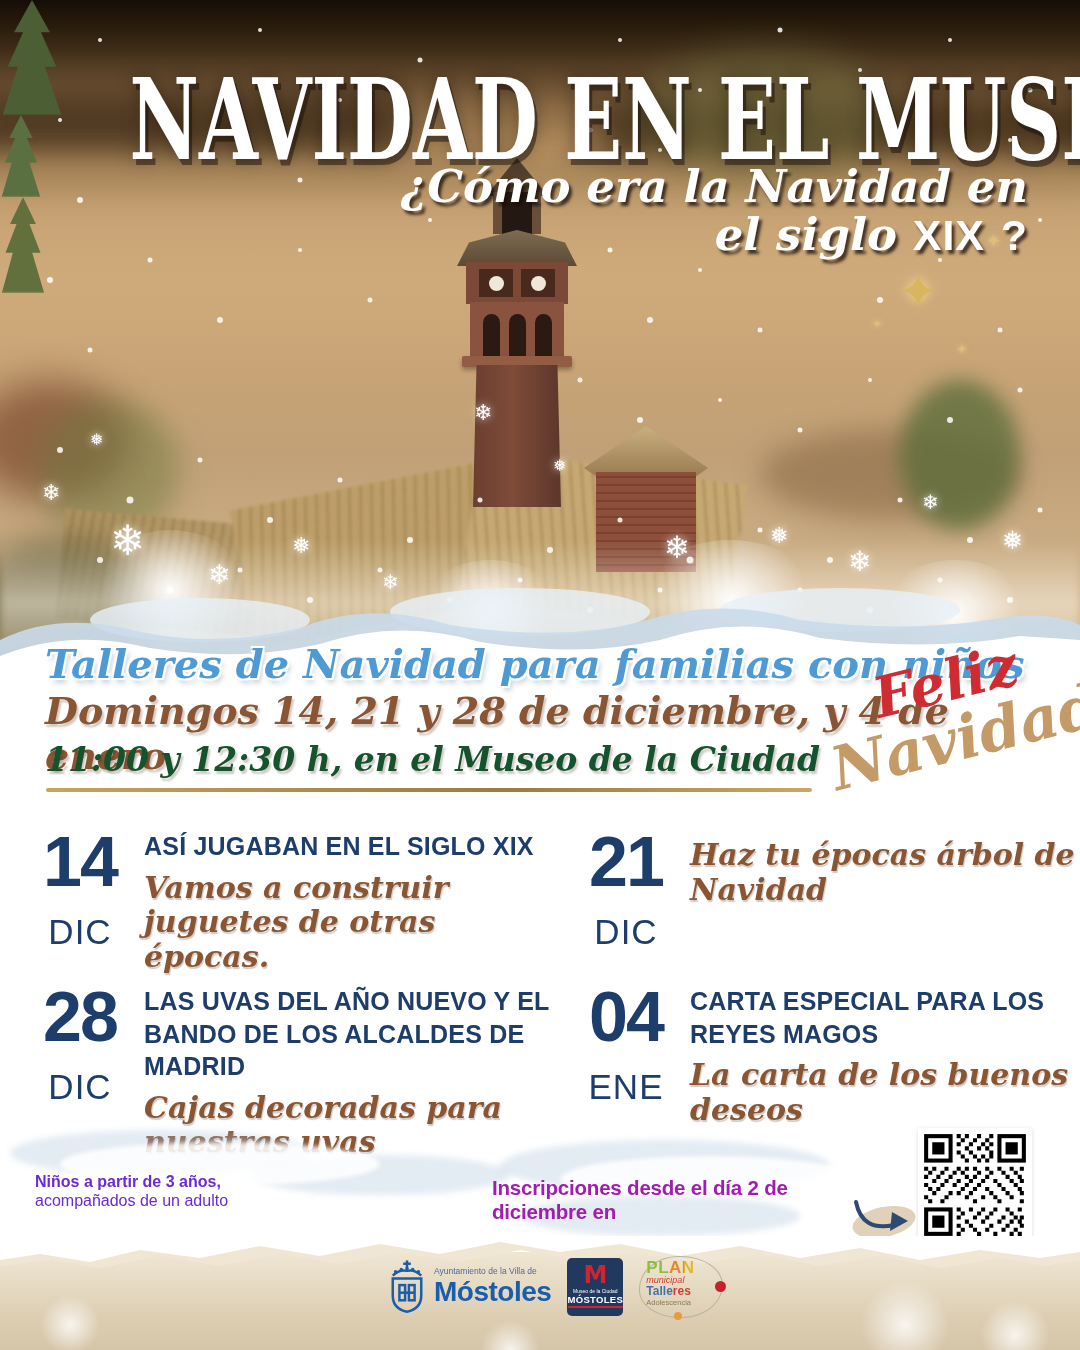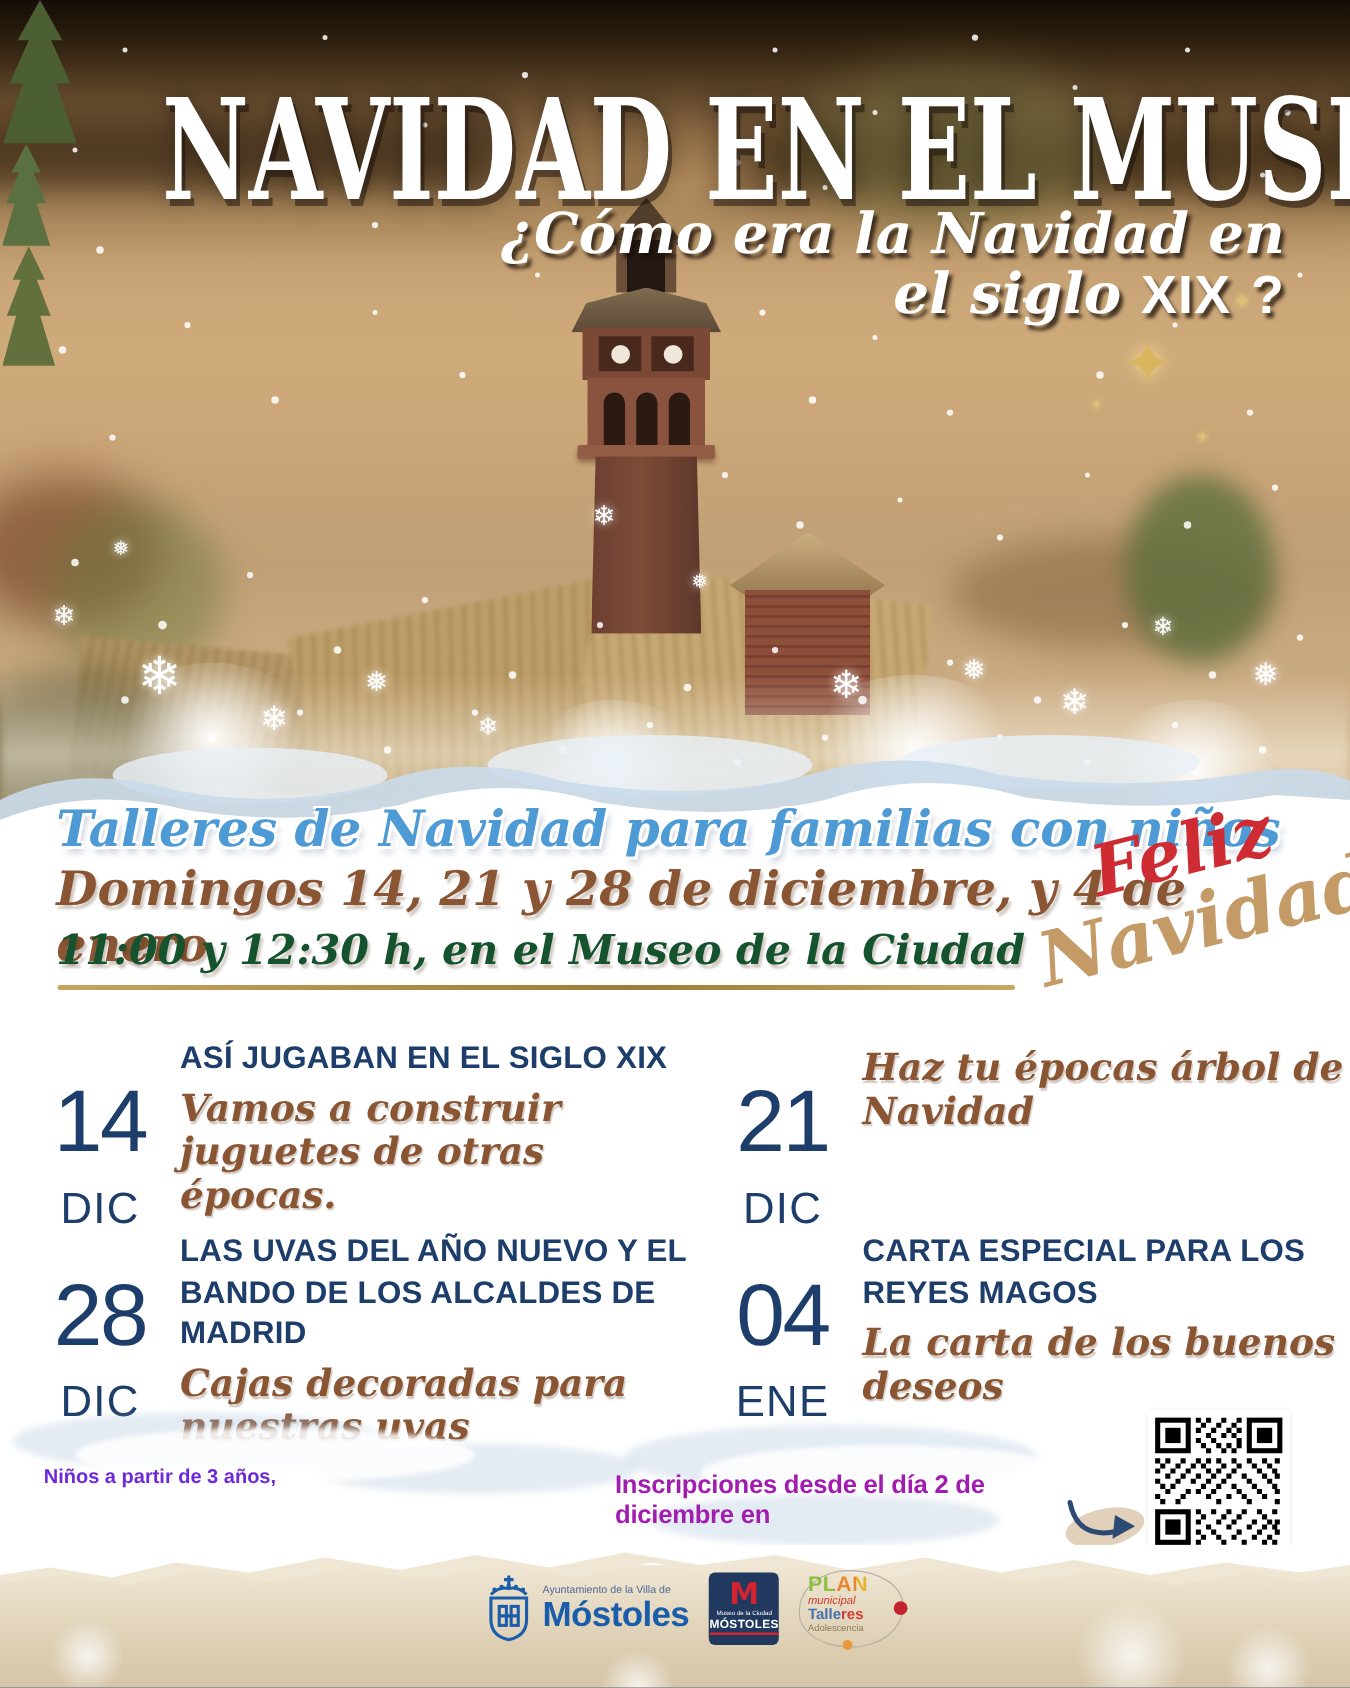--- a/index.html
+++ b/index.html
@@ -82,21 +82,21 @@
     text-shadow:-2px -2px 0 #fff,2px -2px 0 #fff,-2px 2px 0 #fff,2px 2px 0 #fff,3px 5px 5px rgba(40,70,110,.25);}
   .intro2{position:absolute;left:45px;top:28px;font-size:38px;color:#8a5532;text-shadow:2px 3px 2px rgba(70,40,15,.25);}
   .intro3{position:absolute;left:45px;top:80px;font-size:33px;color:#14532d;text-shadow:2px 3px 2px rgba(70,40,15,.25);}
   .divider{position:absolute;left:46px;top:128px;width:766px;height:4px;border-radius:2px;
     background:linear-gradient(90deg,#c7a45c,#9c7c3a 60%,#caa85f);}
   .feliz{position:absolute;left:872px;top:-12px;font-size:56px;color:#cf2b33;transform:rotate(-14deg);}
   .navidad{position:absolute;left:828px;top:42px;font-size:60px;color:#c49a66;transform:rotate(-14deg);}
   
   .event{position:absolute;display:flex;gap:16px;}
   .date{width:96px;flex:0 0 96px;text-align:center;color:#1d3d6b;}
-  .day{font-size:70px;font-weight:400;line-height:.92;letter-spacing:-2px;margin-top:35px;}
+  .day{font-size:70px;font-weight:700;line-height:.92;letter-spacing:-2px;}
   .month{font-size:35px;font-weight:400;margin-top:18px;letter-spacing:1px;}
   .etitle{font-size:25px;font-weight:700;color:#1d3d6b;line-height:1.3;letter-spacing:.2px;}
   .edesc{font-size:30px;color:#8a5532;line-height:1.15;margin-top:8px;text-shadow:1px 2px 1px rgba(70,40,15,.25);}
   .ev1{left:32px;top:170px;width:510px;}
   .ev2{left:578px;top:170px;width:500px;}
   .ev3{left:32px;top:325px;width:520px;}
   .ev4{left:578px;top:325px;width:500px;}
   
   .cloud{position:absolute;border-radius:50%;background:rgba(162,188,216,.30);filter:blur(3px);}
   .cloudw{position:absolute;border-radius:50%;background:rgba(255,255,255,.85);filter:blur(2px);}
@@ -344,20 +344,21 @@
   <div class="cloud" style="left:10px;top:1130px;width:300px;height:46px;"></div>
   <div class="cloud" style="left:250px;top:1155px;width:260px;height:40px;"></div>
   <div class="cloudw" style="left:60px;top:1142px;width:320px;height:44px;"></div>
   <div class="cloud" style="left:500px;top:1140px;width:330px;height:52px;"></div>
   <div class="cloudw" style="left:560px;top:1156px;width:300px;height:46px;"></div>
   <div class="cloud" style="left:520px;top:1196px;width:280px;height:40px;"></div>
   <div class="cloud" style="left:840px;top:1240px;width:220px;height:40px;"></div>
 
   <div class="age">
     <div class="l1">Niños a partir de 3 años,</div>
+    <div class="l2">acompañados de un adulto</div>
   </div>
   <div class="inscription">Inscripciones desde el día 2 de diciembre en</div>
 
   <svg class="arrow" width="70" height="52" viewBox="0 0 70 52">
     <ellipse cx="36" cy="30" rx="32" ry="15" fill="#d9c6a9" opacity="0.8" transform="rotate(-12 36 30)"></ellipse>
     <path d="M8,10 Q14,40 46,33" fill="none" stroke="#2c4a74" stroke-width="4" stroke-linecap="round"></path>
     <polygon points="44,20 60,29 42,39" fill="#2c4a74"></polygon>
   </svg>
 
   <svg class="qr" viewBox="0 0 112 112">

